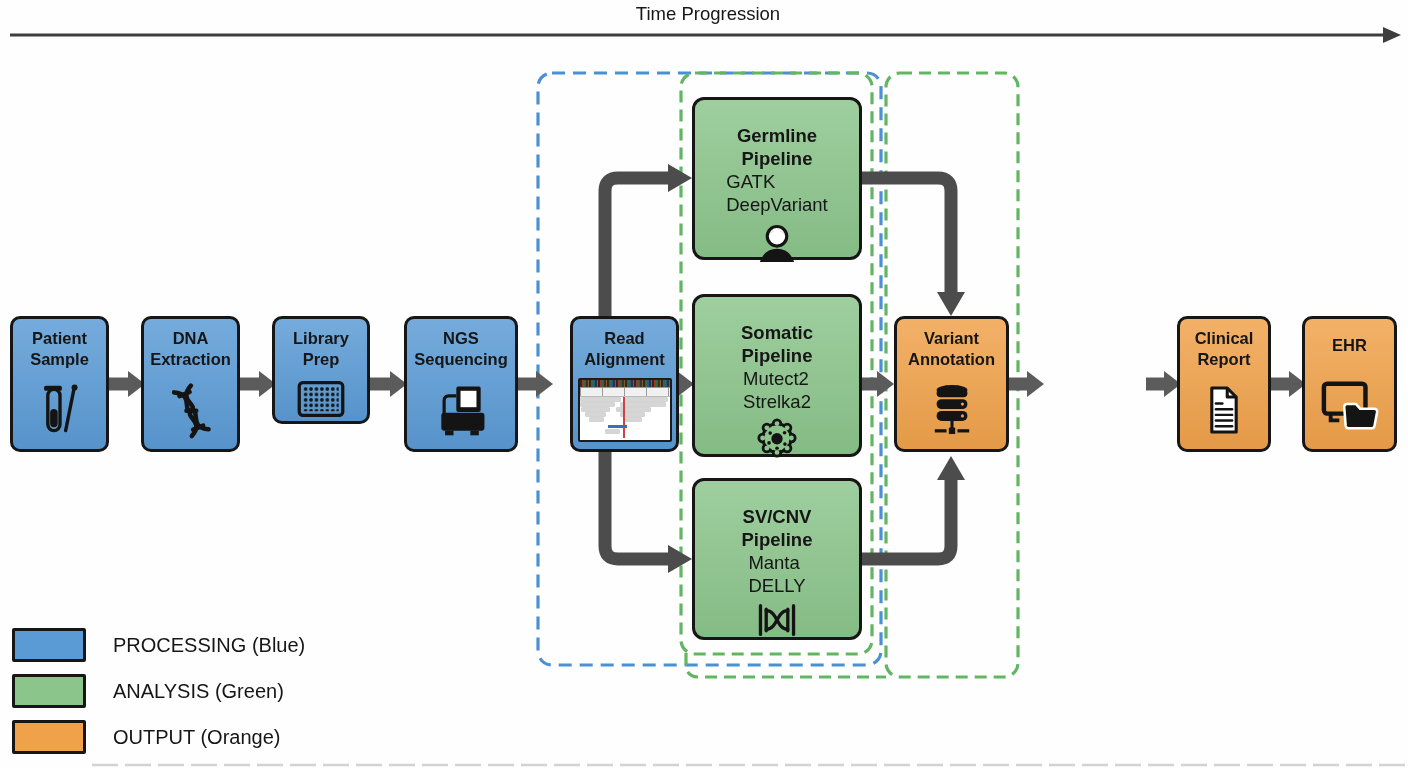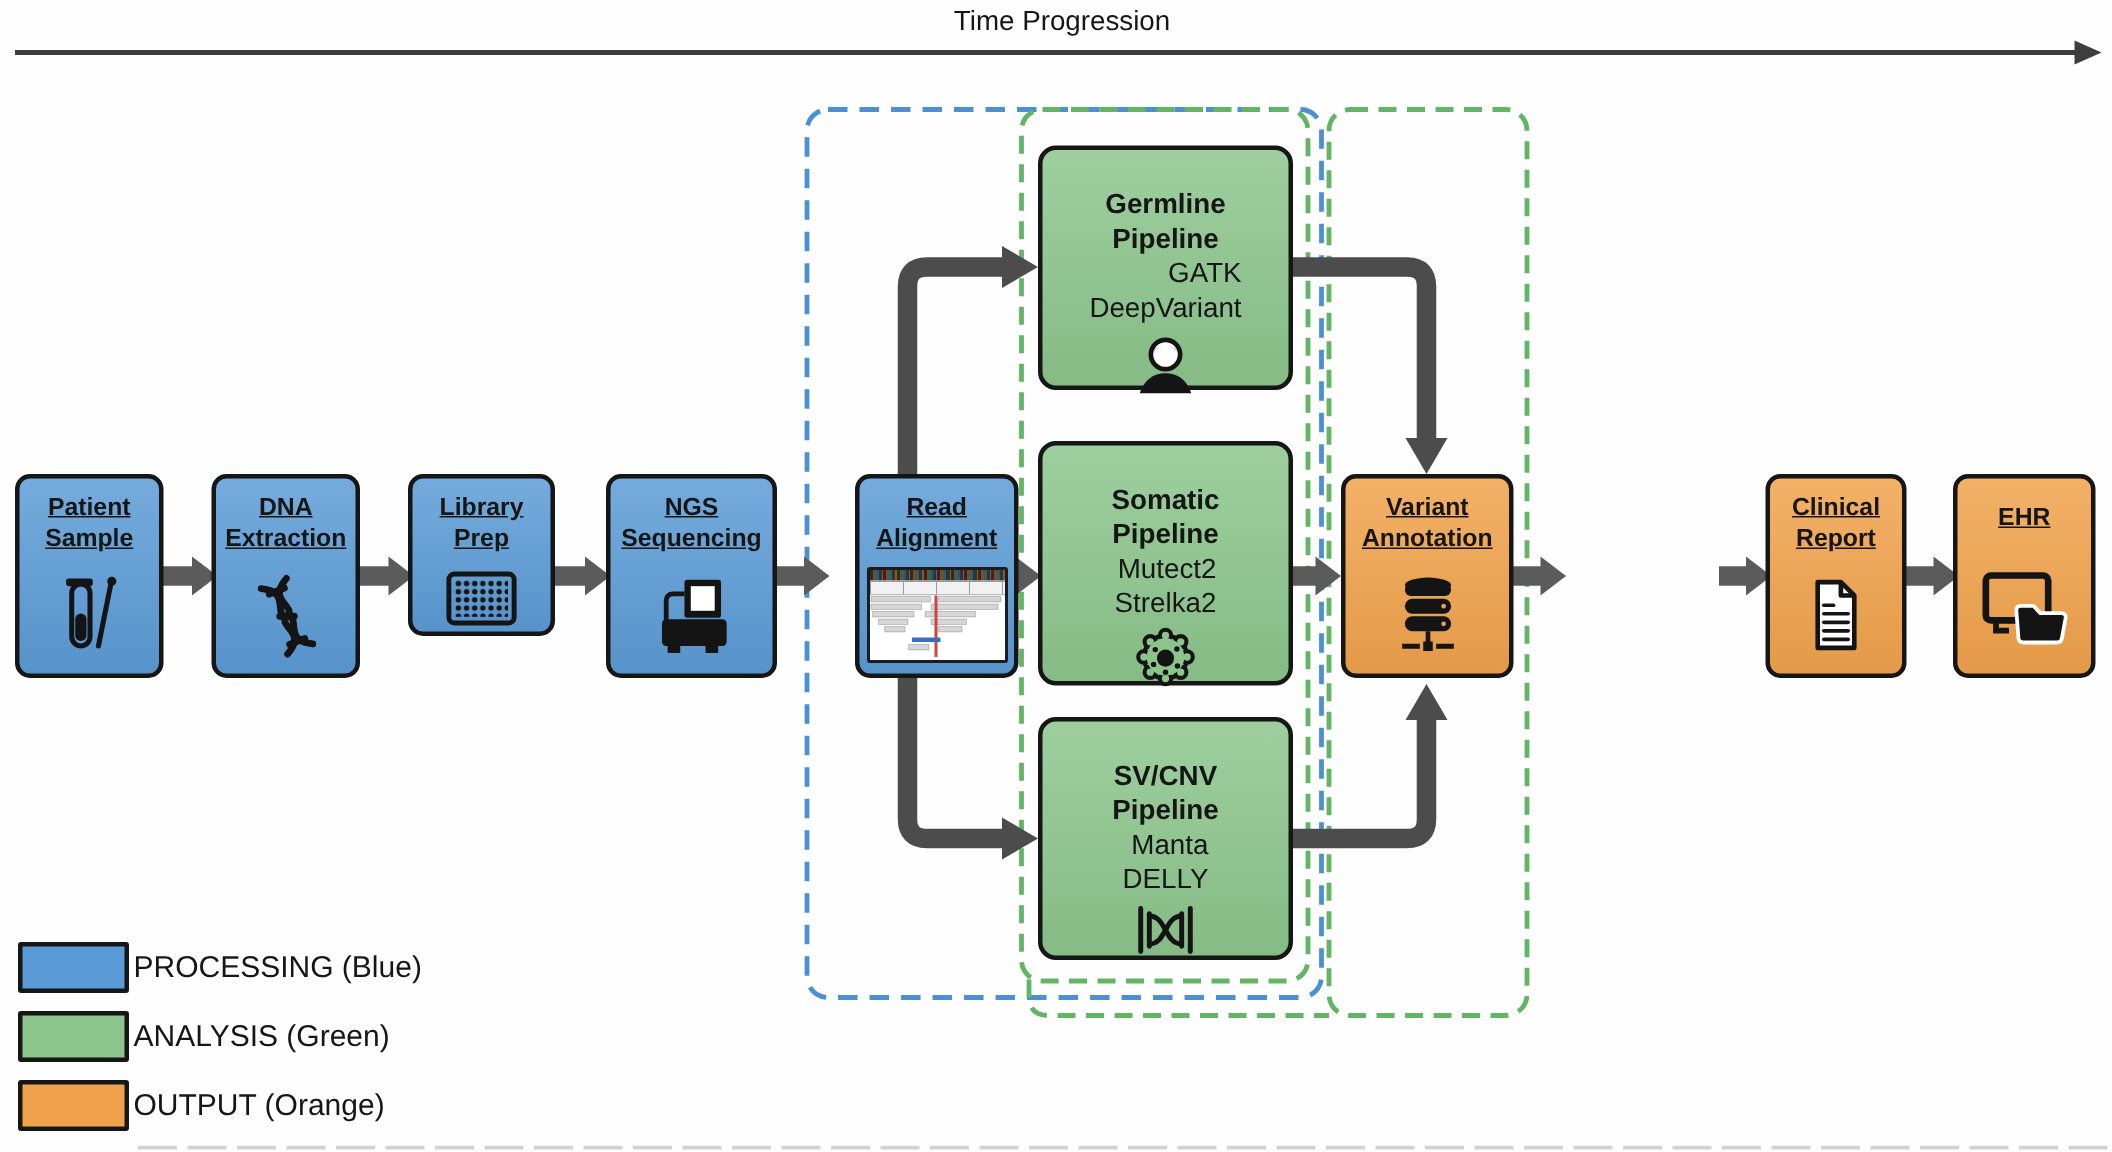--- a/index.html
+++ b/index.html
@@ -5,39 +5,39 @@
   html,body{margin:0;padding:0;background:#ffffff;}
   #stage{position:relative;width:1408px;height:768px;overflow:hidden;background:#fefefe;
          font-family:"Liberation Sans","DejaVu Sans",sans-serif;color:#161616;padding-left:12px;}
   #wires{position:absolute;left:0;top:0;z-index:1;}
   .node{position:absolute;z-index:2;box-sizing:border-box;border:3.5px solid #161616;
         display:flex;flex-direction:column;align-items:center;
         background-image:linear-gradient(180deg,rgba(255,255,255,.16),rgba(0,0,0,.05));}
   .node.rowbox{border-radius:10px;}
   .node.pipe{border-radius:12px;}
   .node-label{white-space:pre-line;text-align:center;font-weight:bold;font-size:16.5px;
-              line-height:21px;margin-top:9px;text-decoration:underline;}
+              line-height:21px;margin-top:9px;}
   .node-sublabel{white-space:pre-line;text-align:center;font-weight:bold;font-size:13.5px;margin-top:1px;}
   .p-title{white-space:pre-line;text-align:center;font-weight:bold;font-size:18.5px;line-height:23px;margin-top:24px;}
-  .p-tools{white-space:pre-line;text-align:right;font-size:18.5px;line-height:23px;}
+  .p-tools{white-space:pre-line;text-align:left;font-size:18.5px;line-height:23px;}
   .iconwrap{flex:1;display:flex;align-items:center;justify-content:center;width:100%;}
   .icon{color:#141414;display:block;}
   
   .igv{position:relative;width:90px;height:60px;background:#ffffff;border:2.5px solid #1c1c1c;border-radius:2px;overflow:hidden;}
   .igv-seq{height:7px;background:repeating-linear-gradient(90deg,#2a2a2a 0 2px,#b03030 2px 3px,#2f6b3a 3px 5px,#2a4fa0 5px 6px,#333 6px 8px,#8a5a20 8px 9px);border-bottom:1px solid #999;}
   .igv-ruler{height:8px;background:#f1f1f1;border-bottom:1px solid #bbb;
              background-image:linear-gradient(90deg,#9a9a9a 1px,transparent 1px);background-size:22px 100%;}
   .igv-reads{position:relative;height:41px;background:#fff;}
   .igv-bar{position:absolute;height:3.5px;background:#d6d6d6;box-shadow:0 0 0 .5px #a9a9a9;}
   .igv-red{position:absolute;left:43px;top:0;width:2px;height:41px;background:#cc4444;}
   .igv-blue{position:absolute;left:28px;top:28px;width:19px;height:3.5px;background:#3a6fc0;}
   
   .legend-row{position:absolute;left:12px;display:flex;align-items:center;z-index:2;}
   .legend-swatch{width:74px;height:34px;border:3px solid #161616;border-radius:2px;box-sizing:border-box;}
-  .legend-label{font-size:20px;margin-left:3px;}
+  .legend-label{font-size:20px;margin-left:27px;}
   #title{position:absolute;left:548px;top:3px;width:320px;text-align:center;font-size:18.5px;z-index:2;}
 </style>
 </head>
 <body>
 
 <div id="stage">
 
   <div id="title">Time Progression</div>
 
   <svg id="wires" width="1408" height="768" viewBox="0 0 1408 768">

